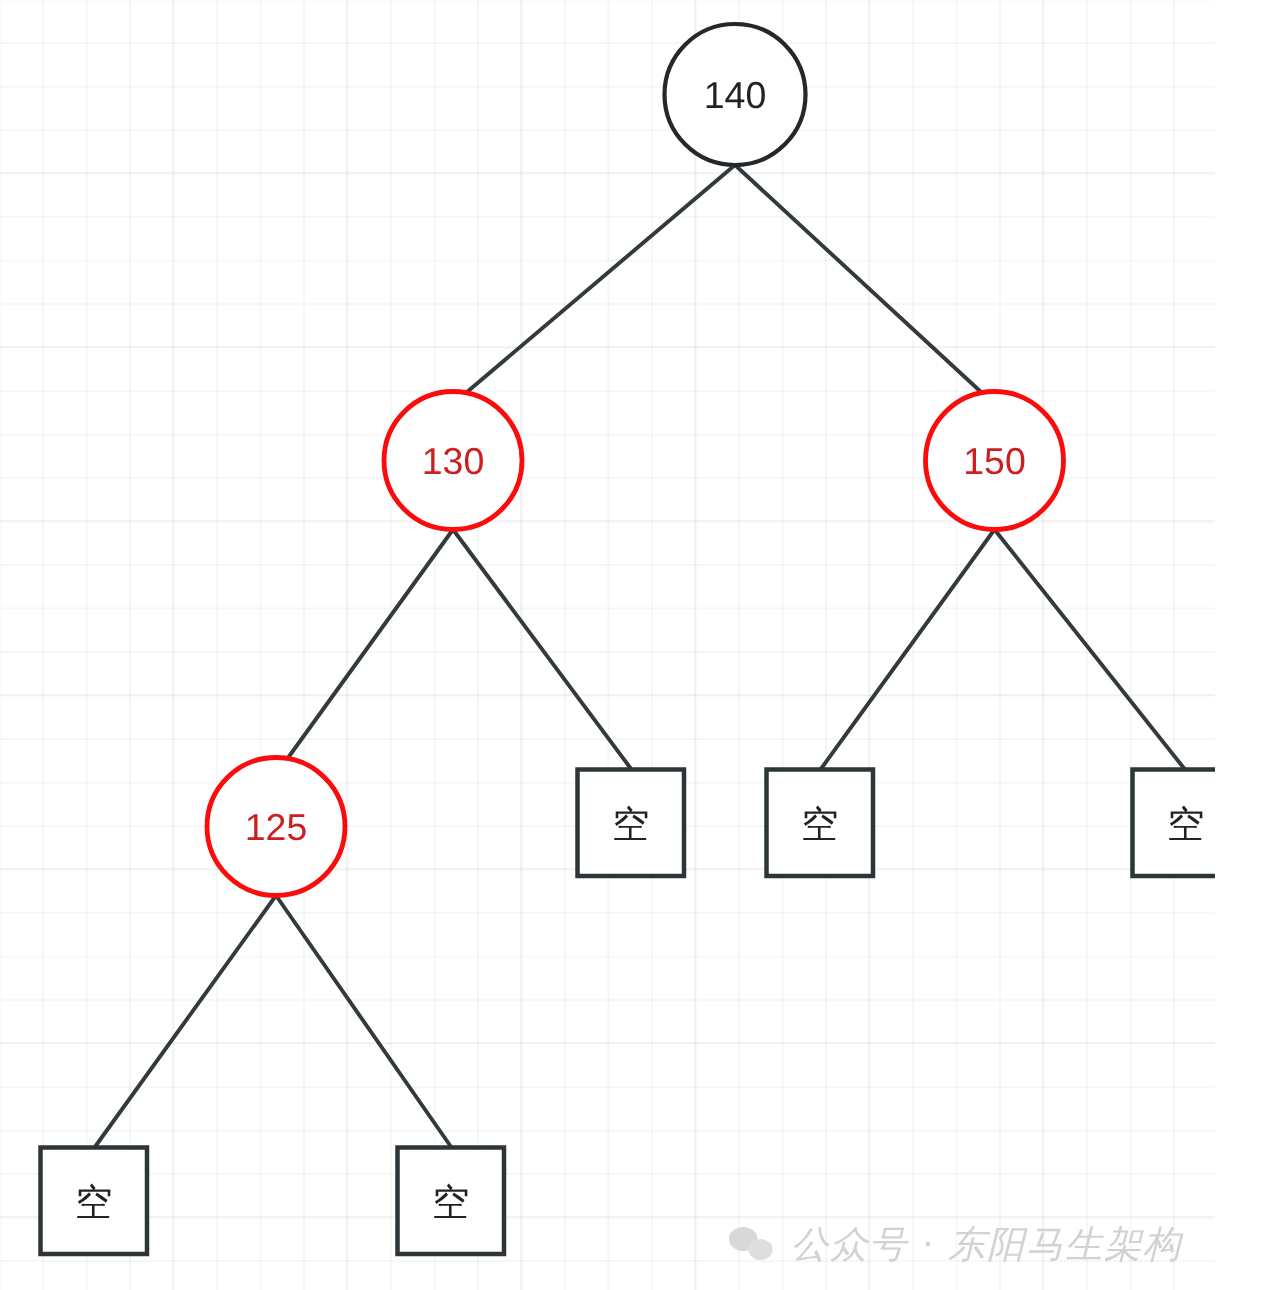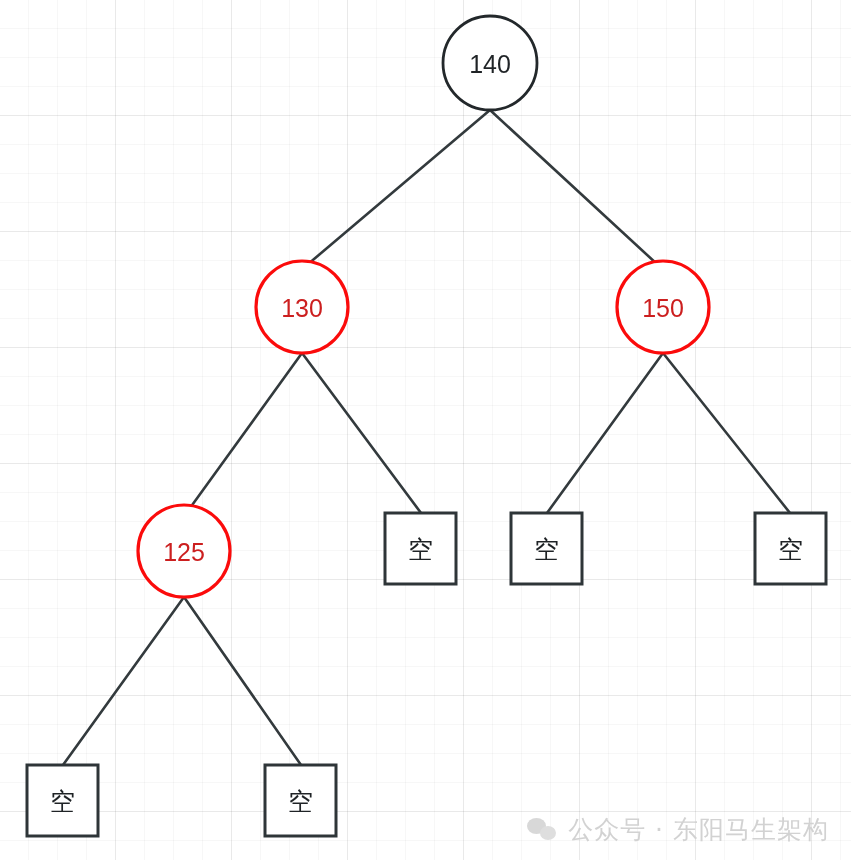--- a/index.html
+++ b/index.html
@@ -20,21 +20,20 @@
       linear-gradient(to right, rgba(0,0,0,0.055) 1px, transparent 1px),
       linear-gradient(to bottom, rgba(0,0,0,0.055) 1px, transparent 1px),
       linear-gradient(to right, rgba(0,0,0,0.032) 1px, transparent 1px),
       linear-gradient(to bottom, rgba(0,0,0,0.032) 1px, transparent 1px);
     background-size:
       116px 116px,
       116px 116px,
       29px 29px,
       29px 29px;
     background-position: -1px -1px, -1px -1px, -1px -1px, -1px -1px;
-    padding-left: 41px;
   }
   #tree-svg {
     position: absolute;
     top: 0;
     left: 0;
     width: 852px;
     height: 860px;
   }
   .edge {
     stroke: #333a3d;
@@ -83,20 +82,21 @@
     bottom: 14px;
     display: flex;
     align-items: center;
     gap: 9px;
     color: #d2d2d2;
     font-family: "DejaVu Sans", "Liberation Sans", sans-serif;
     font-size: 25px;
     letter-spacing: 1px;
     white-space: nowrap;
     user-select: none;
+    font-style: italic;
   }
   #watermark .wm-icon {
     display: inline-block;
     width: 32px;
     height: 26px;
     position: relative;
     flex: 0 0 auto;
   }
   #watermark .wm-icon .b1,
   #watermark .wm-icon .b2 {

